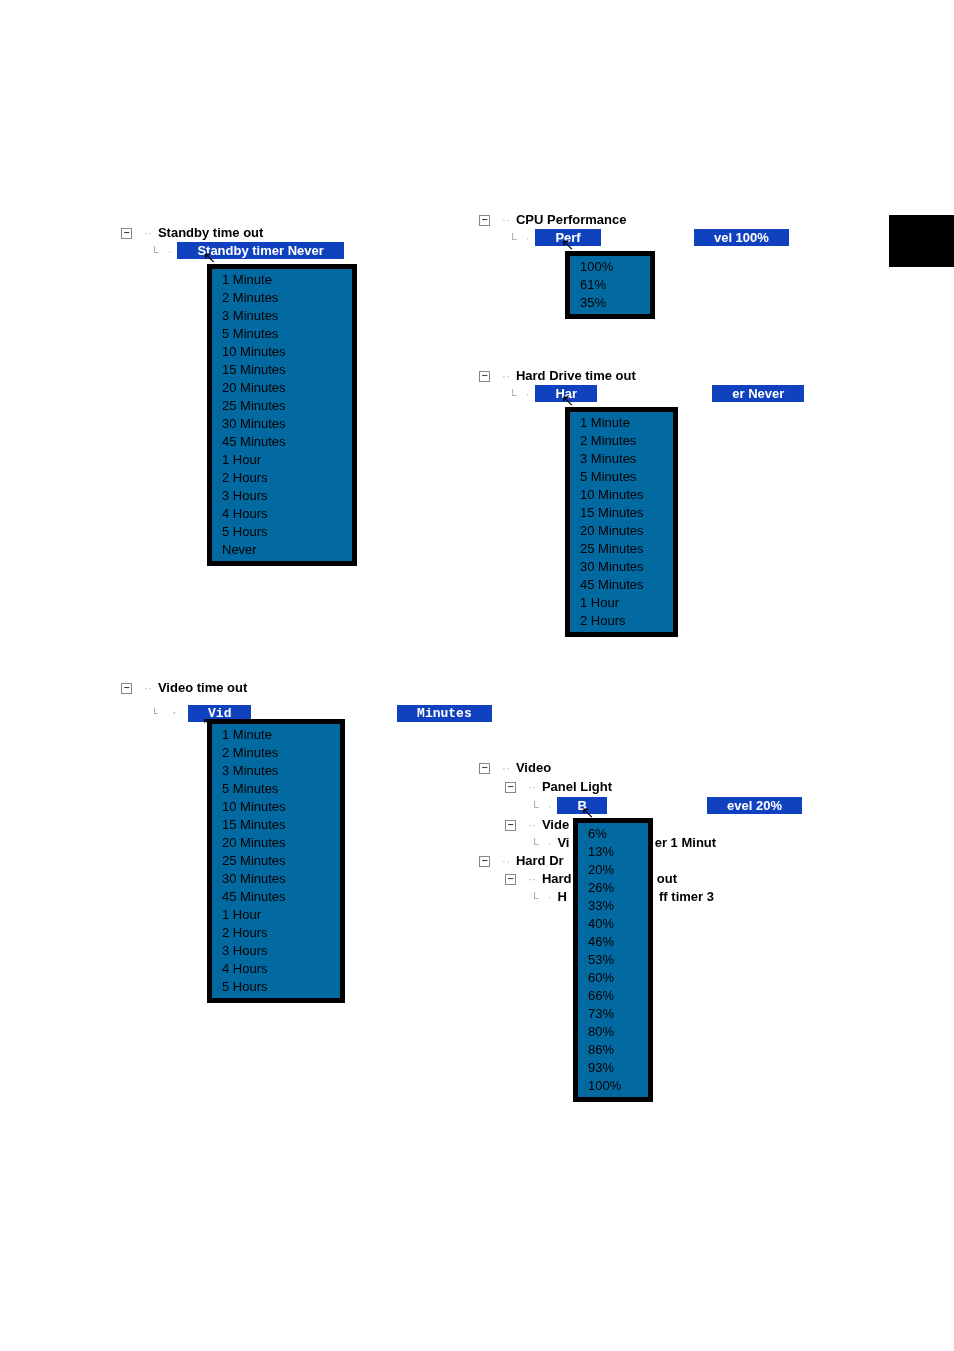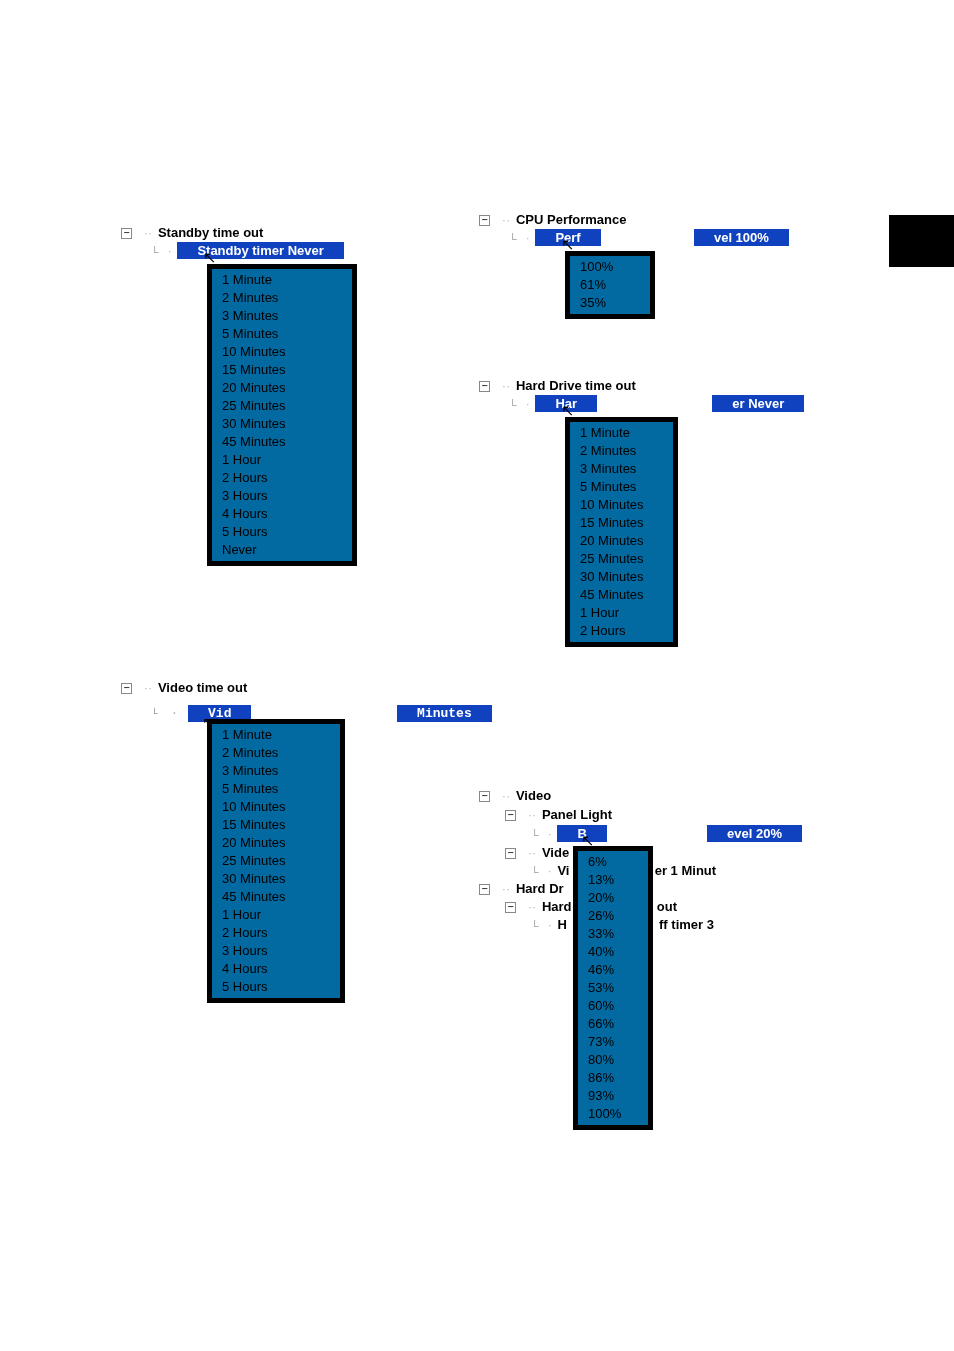--- a/index.html
+++ b/index.html
@@ -79,23 +79,23 @@
     padding: 1px 10px 2px 10px;
     font-size: 13px;
     white-space: nowrap;
     cursor: default;
   }
   .tree-indent1 { margin-left: 30px; }
 
   
   #p-standby { left: 121px; top: 225px; width: 320px; }
   #p-cpu     { left: 479px; top: 212px; width: 320px; }
-  #p-hdd     { left: 479px; top: 378px; width: 320px; }
+  #p-hdd     { left: 479px; top: 368px; width: 320px; }
   #p-video   { left: 121px; top: 680px; width: 320px; }
-  #p-video2  { left: 479px; top: 788px; width: 320px; }
+  #p-video2  { left: 479px; top: 760px; width: 320px; }
 </style>
 </head>
 <body>
 
 <div class="blackbox"></div>
 
 <div class="panel" id="p-standby">
   <div>
     <span class="expander">−</span>
     <span class="dots">··</span>

